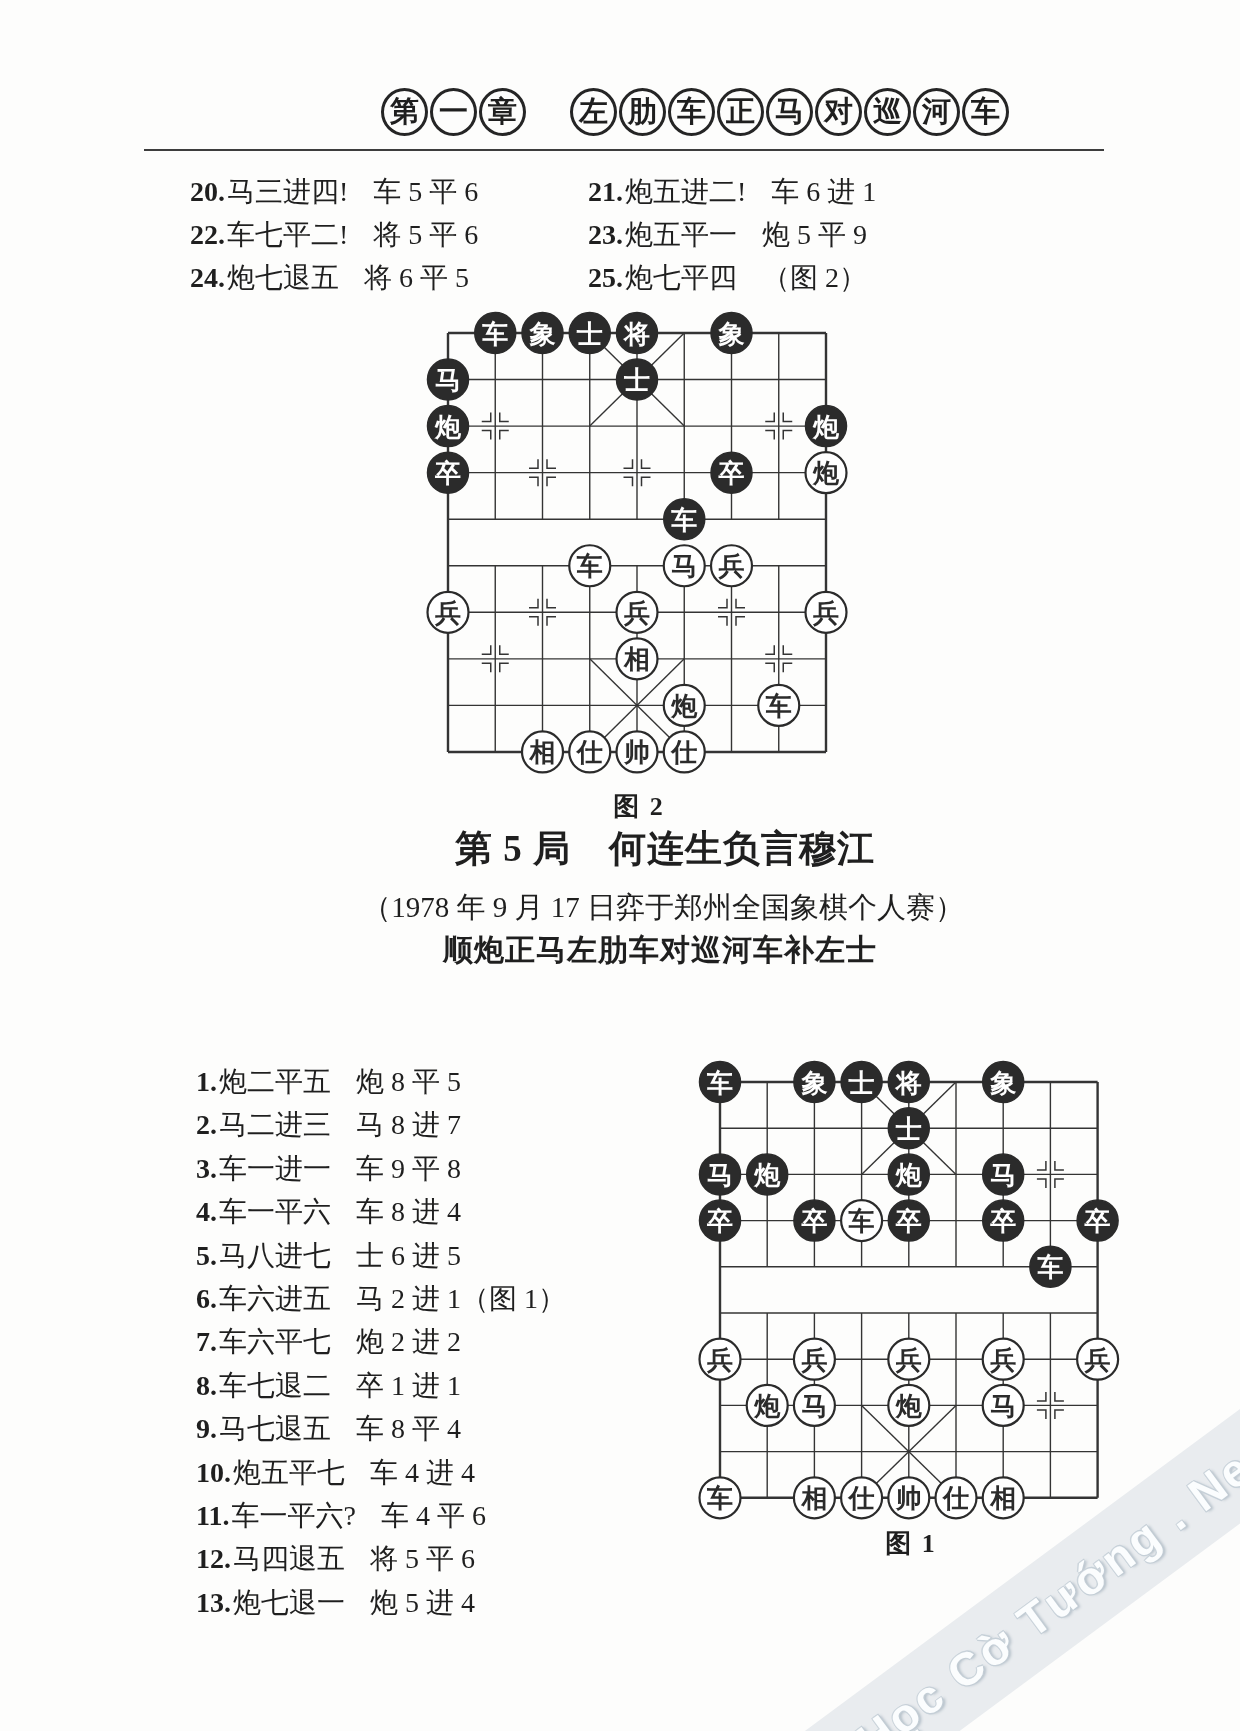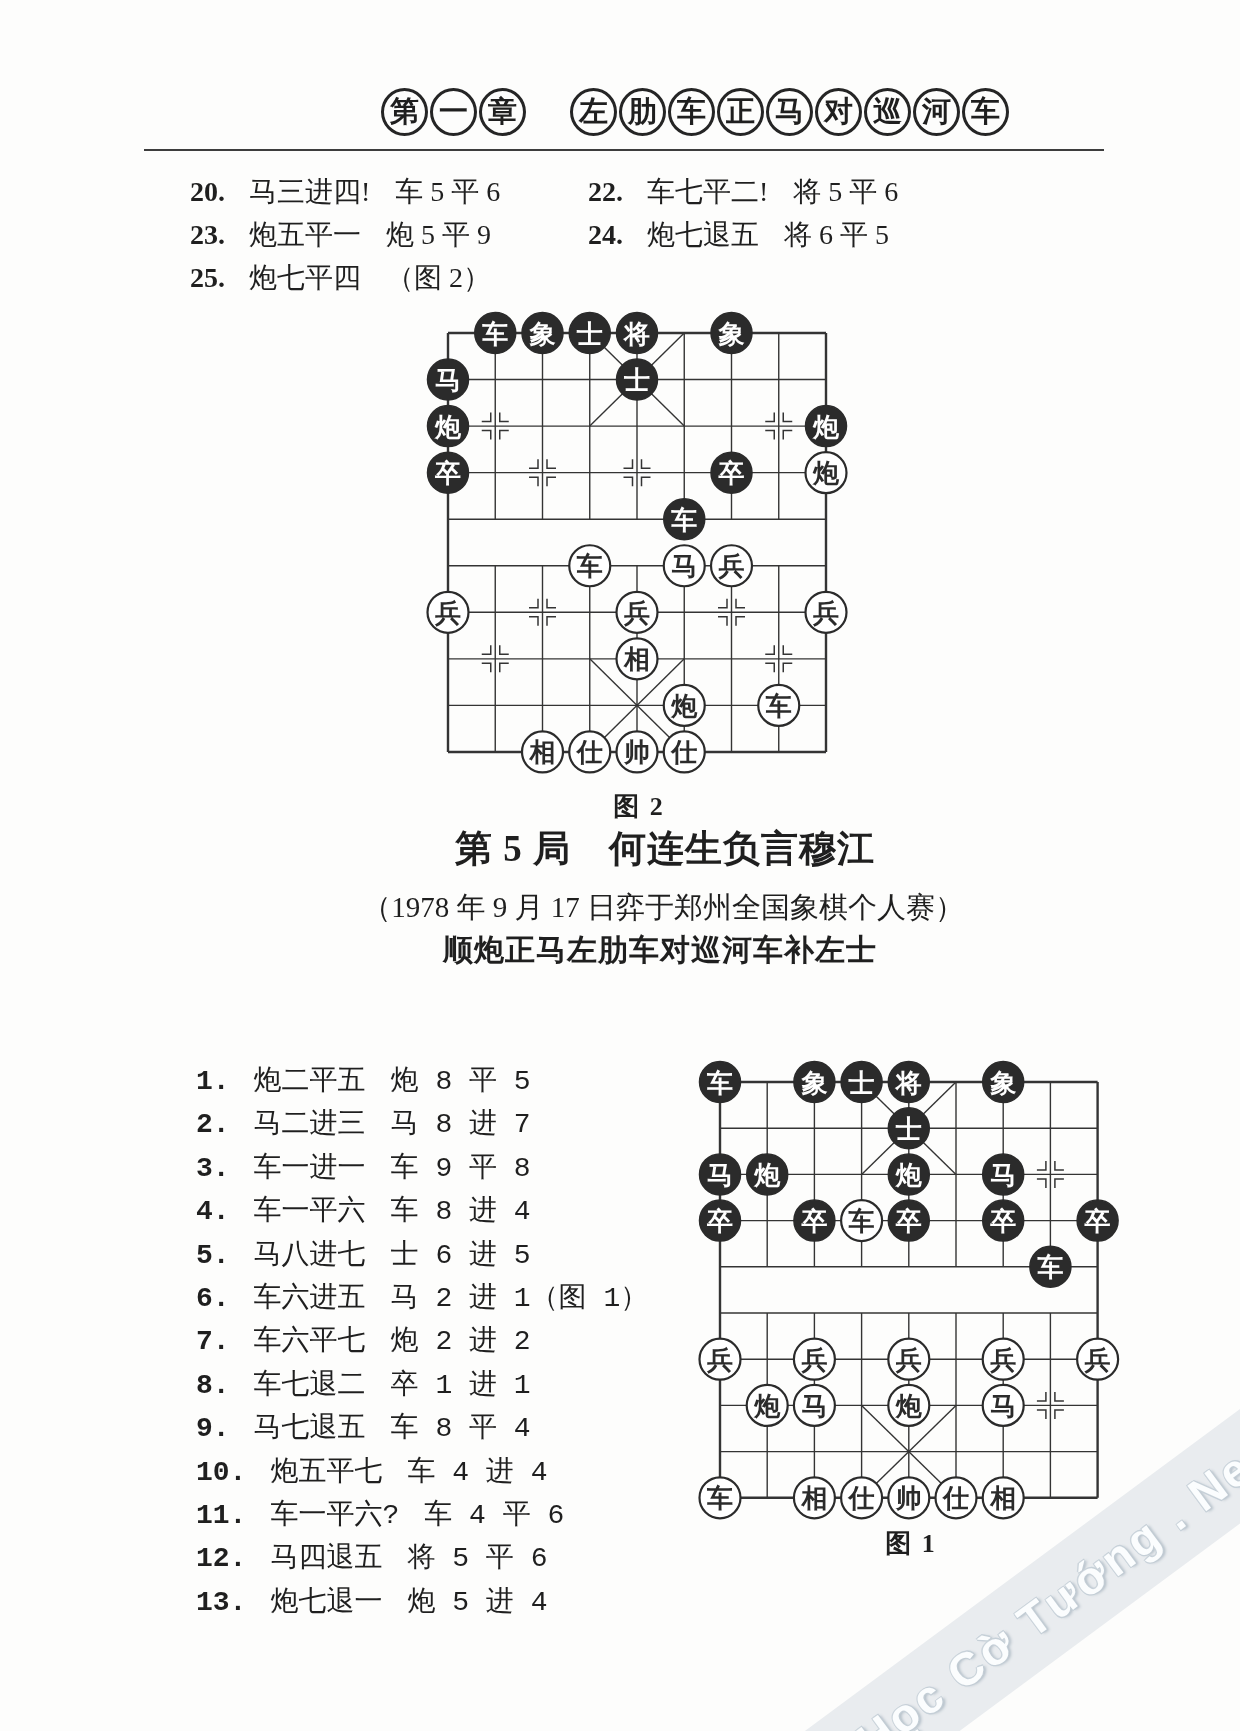--- a/index.html
+++ b/index.html
@@ -13,24 +13,24 @@
        display:flex;gap:42px;align-items:center;}
   .hdr-group{display:flex;}
   .oval{display:inline-flex;align-items:center;justify-content:center;
         width:47px;height:48px;border:3px solid #252525;border-radius:50%;
         font-size:29px;font-weight:700;margin:0 1px;box-sizing:border-box;
         background:#fdfdfc;}
   .rule{position:absolute;left:144px;top:149px;width:960px;height:2px;background:#3d3d3d;}
   
   .mtop{position:absolute;left:190px;top:170px;width:840px;
         display:grid;grid-template-columns:398px auto;line-height:43.2px;font-size:28px;}
-  .mgame{position:absolute;left:196px;top:1060px;line-height:43.4px;font-size:28px;font-family:Liberation Mono, monospace;}
+  .mgame{position:absolute;left:196px;top:1060px;line-height:43.4px;font-size:28px;}
   .mrow{white-space:nowrap;}
   .mnum{font-weight:700;}
-  .mw{margin-left:24px;}
+  .mw{margin-left:2px;}
   .mb{margin-left:25px;}
   
   .board-svg{position:absolute;}
   .caption{position:absolute;transform:translateX(-50%);font-size:26px;font-weight:700;letter-spacing:2px;}
   
   .game-title{position:absolute;top:824px;left:665px;transform:translateX(-50%);
         font-size:37px;font-weight:700;white-space:nowrap;letter-spacing:1px;}
   .game-date{position:absolute;top:888px;left:663px;transform:translateX(-50%);
         font-size:29px;white-space:nowrap;}
   .game-opening{position:absolute;top:930px;left:660px;transform:translateX(-50%);
@@ -67,20 +67,21 @@
         <span class="oval">对</span>
         <span class="oval">巡</span>
         <span class="oval">河</span>
         <span class="oval">车</span>
       </span>
   </div>
   <div class="rule"></div>
 
   <div class="mtop">
       <div class="mrow"><span class="mnum">20.</span><span class="mw">马三进四!</span><span class="mb">车 5 平 6</span></div>
+      <div class="mrow"><span class="mnum">21.</span><span class="mw">炮五进二!</span><span class="mb">车 6 进 1</span></div>
       <div class="mrow"><span class="mnum">22.</span><span class="mw">车七平二!</span><span class="mb">将 5 平 6</span></div>
       <div class="mrow"><span class="mnum">23.</span><span class="mw">炮五平一</span><span class="mb">炮 5 平 9</span></div>
       <div class="mrow"><span class="mnum">24.</span><span class="mw">炮七退五</span><span class="mb">将 6 平 5</span></div>
       <div class="mrow"><span class="mnum">25.</span><span class="mw">炮七平四</span><span class="mb">（图 2）</span></div>
     </div>
 
   <svg class="board-svg" style="left:424px;top:309px;" width="426" height="467" viewBox="0 0 426 467">
       <line x1="24" y1="24" x2="402" y2="24" stroke="#343434" stroke-width="2.4"></line>
       <line x1="24" y1="70.55" x2="402" y2="70.55" stroke="#343434" stroke-width="1.4"></line>
       <line x1="24" y1="117.1" x2="402" y2="117.1" stroke="#343434" stroke-width="1.4"></line>

